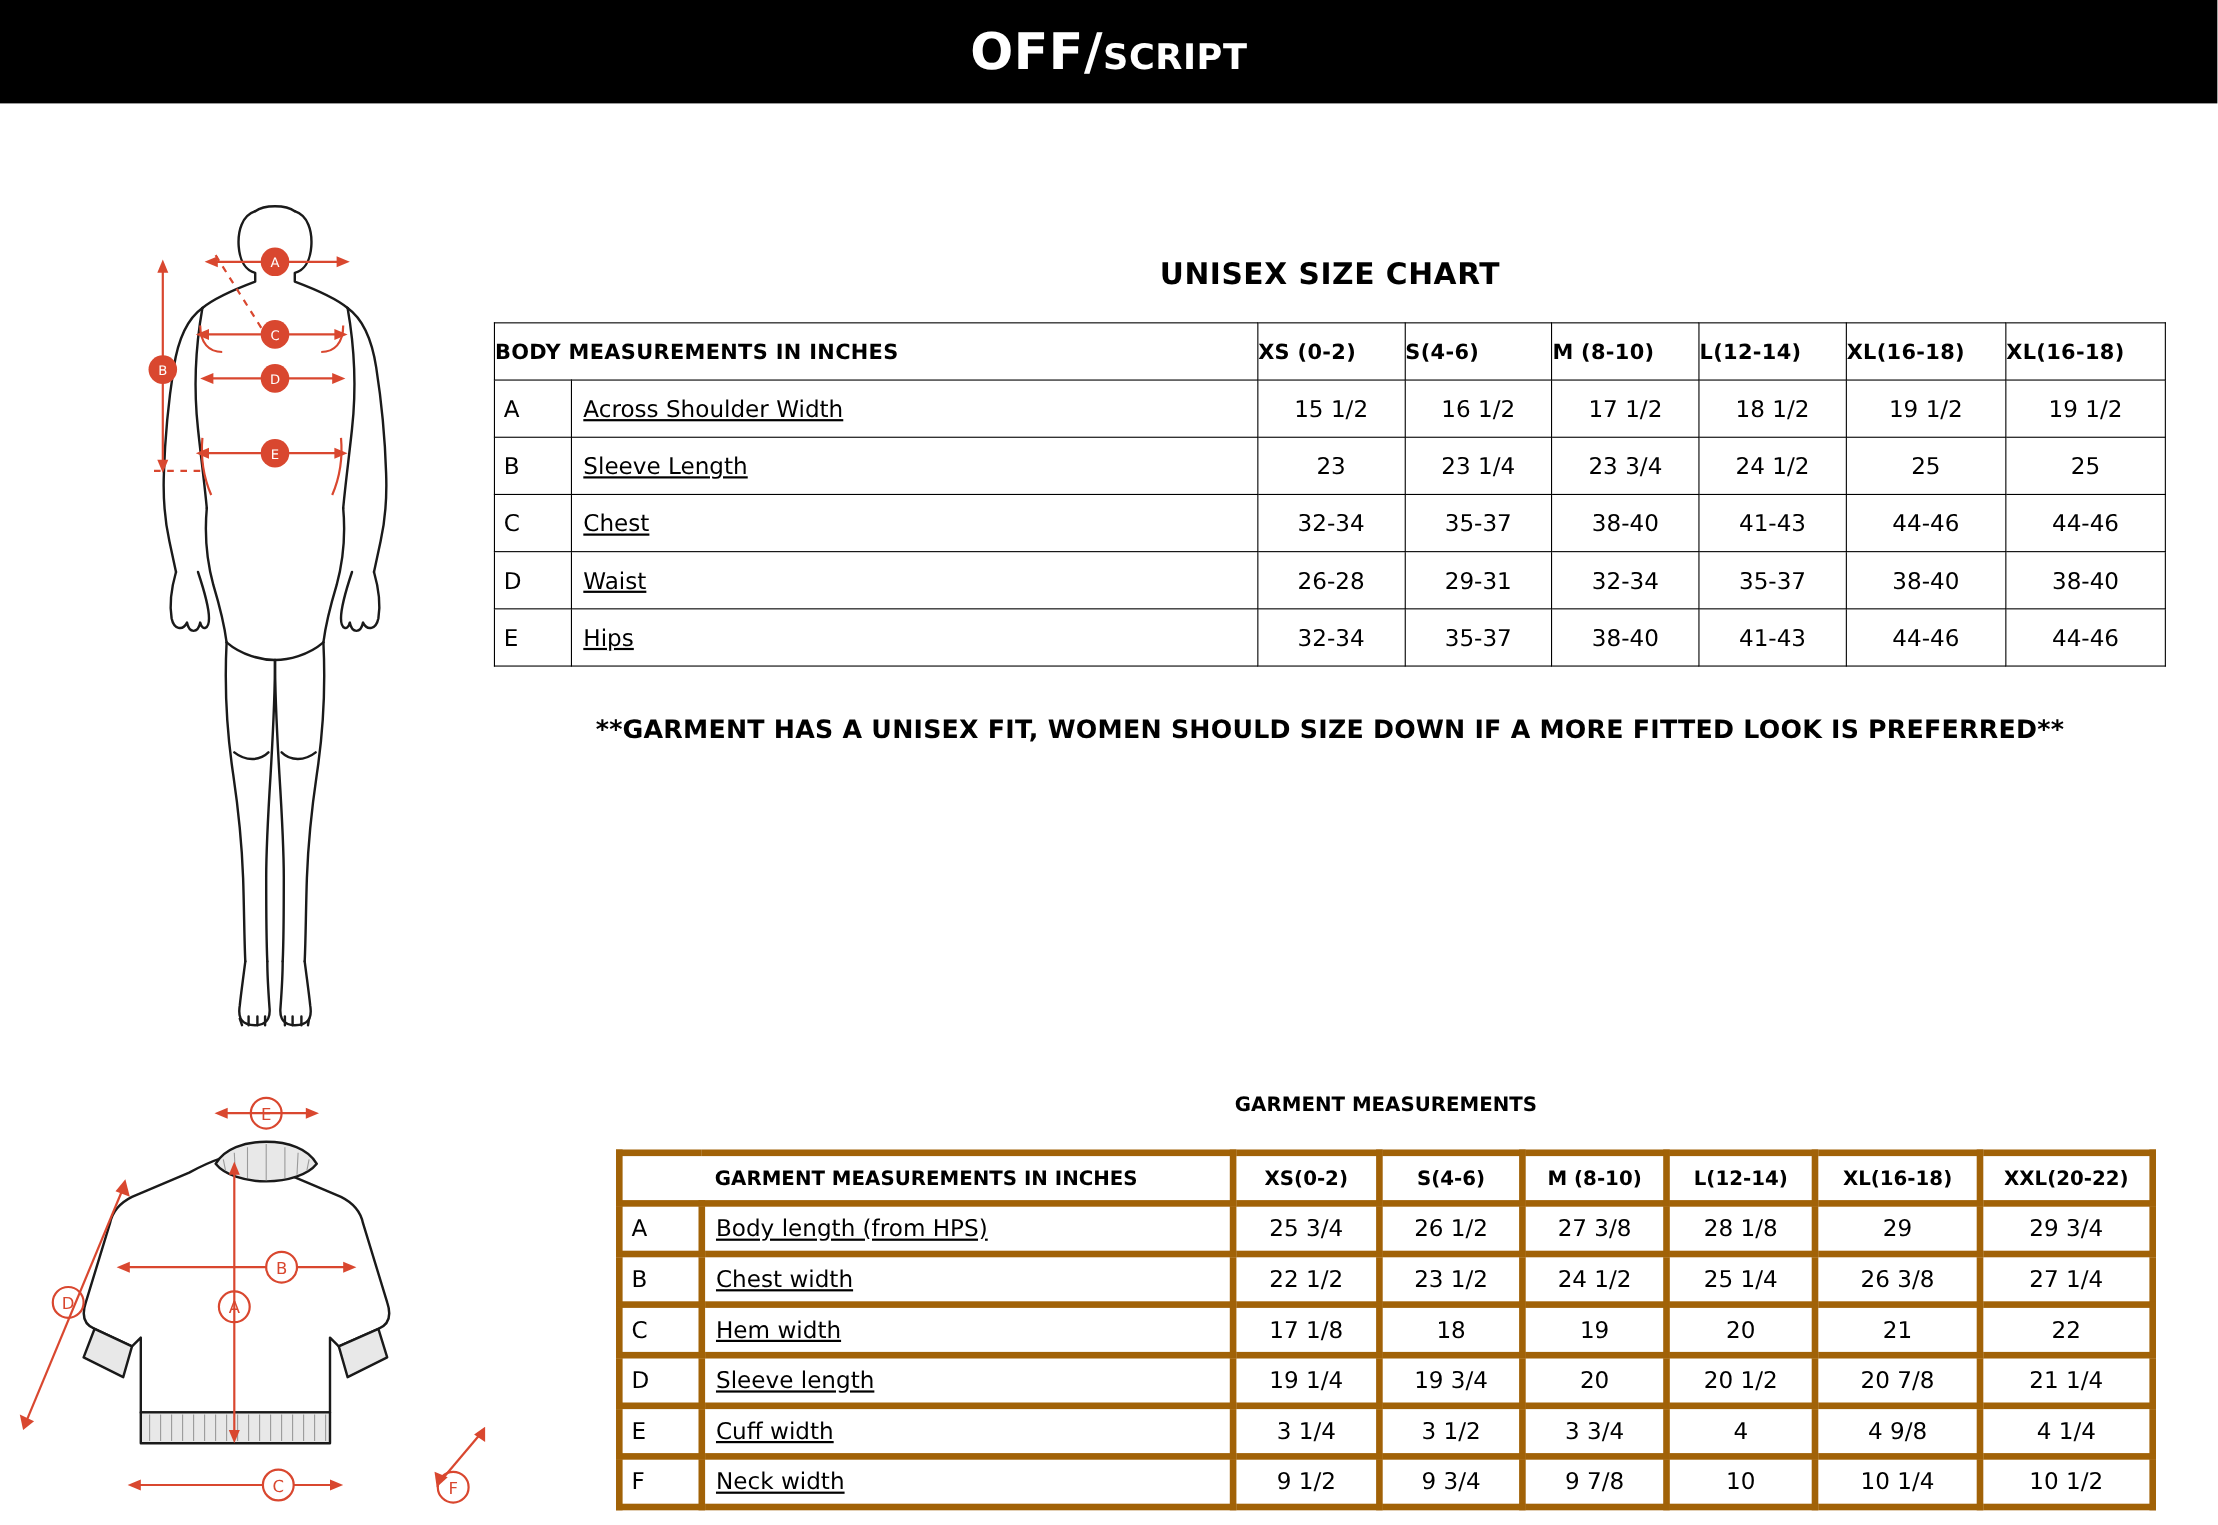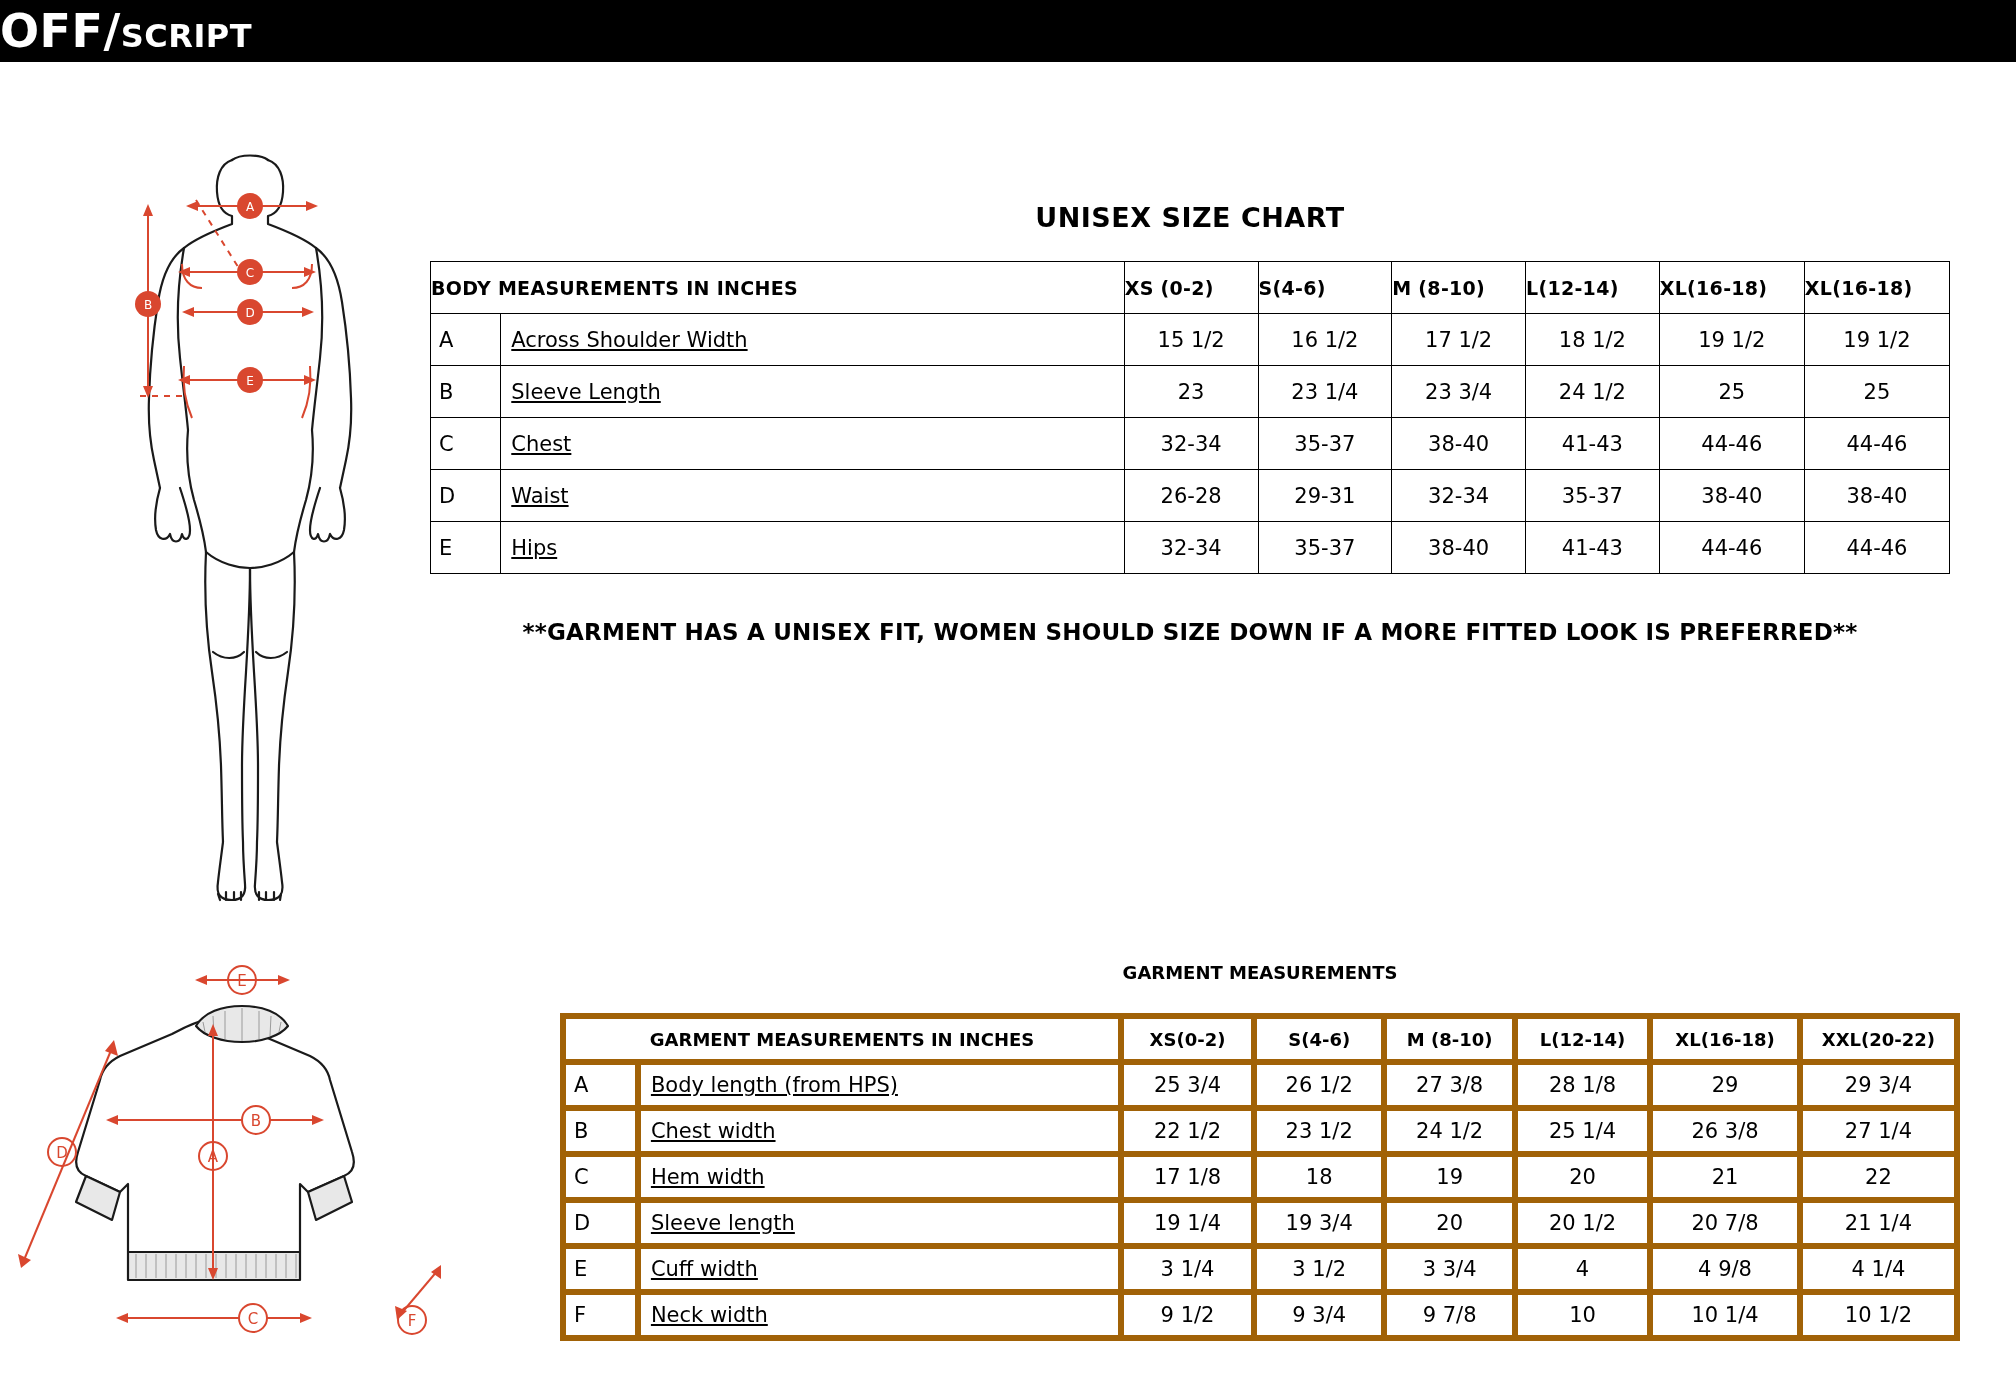--- a/index.html
+++ b/index.html
@@ -9,42 +9,43 @@
     height: 1386px;
     background: #ffffff;
     font-family: "DejaVu Sans", sans-serif;
     color: #000000;
     overflow: hidden;
   }
 
   
   .header {
     width: 100%;
-    height: 62px;
+    height: 94px;
     background: #000000;
     display: flex;
     align-items: center;
+    justify-content: center;
   }
   .logo {
     color: #ffffff;
     font-weight: bold;
     letter-spacing: 0.5px;
     display: flex;
     align-items: baseline;
   }
   .logo .part1 { font-size: 46px; }
   .logo .slash { font-size: 46px; }
   .logo .part2 { font-size: 32px; }
 
   
   .page { position: relative; width: 2016px; height: 1304px; }
 
   
   .sec1-figure { position: absolute; left: 120px; top: 90px; width: 260px; height: 770px; }
-  .sec1-right { position: absolute; left: 430px; top: 140px; width: 1520px; }
+  .sec1-right { position: absolute; left: 449px; top: 140px; width: 1520px; }
 
   .sec-title {
     text-align: center;
     font-size: 27px;
     font-weight: bold;
     letter-spacing: 0.5px;
     margin: 0 0 28px 0;
   }
   .sec2-title { text-align: center; font-size: 18px; font-weight: bold; margin: 0 0 30px 0; }
 

